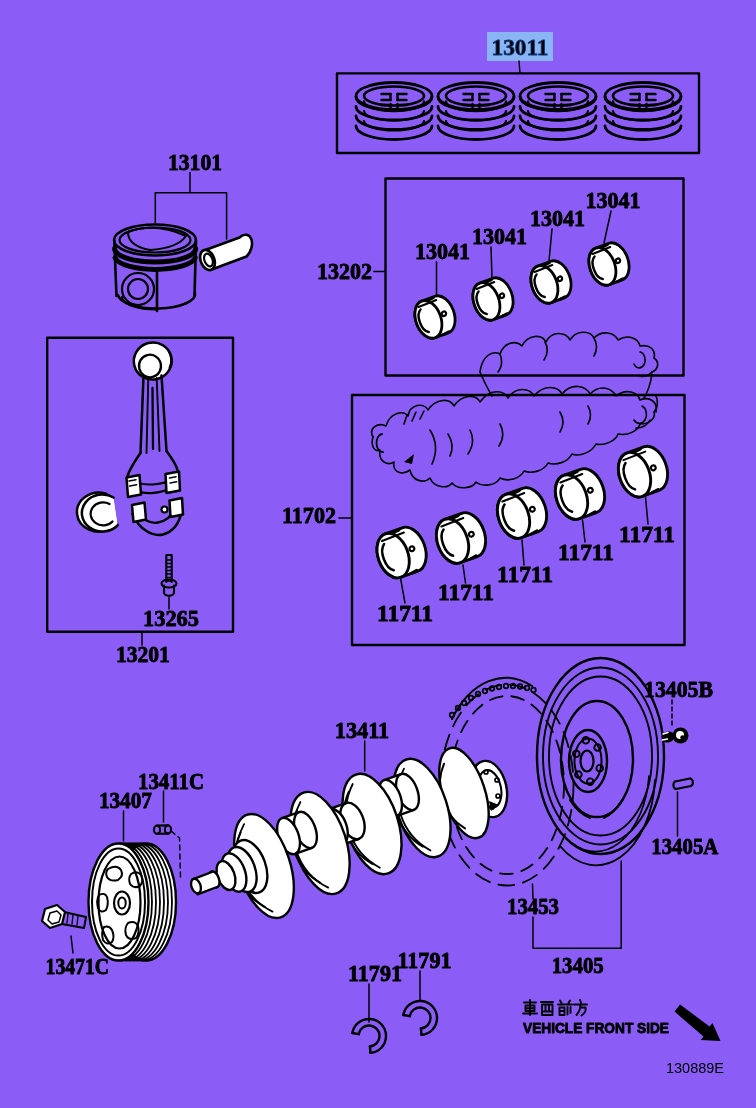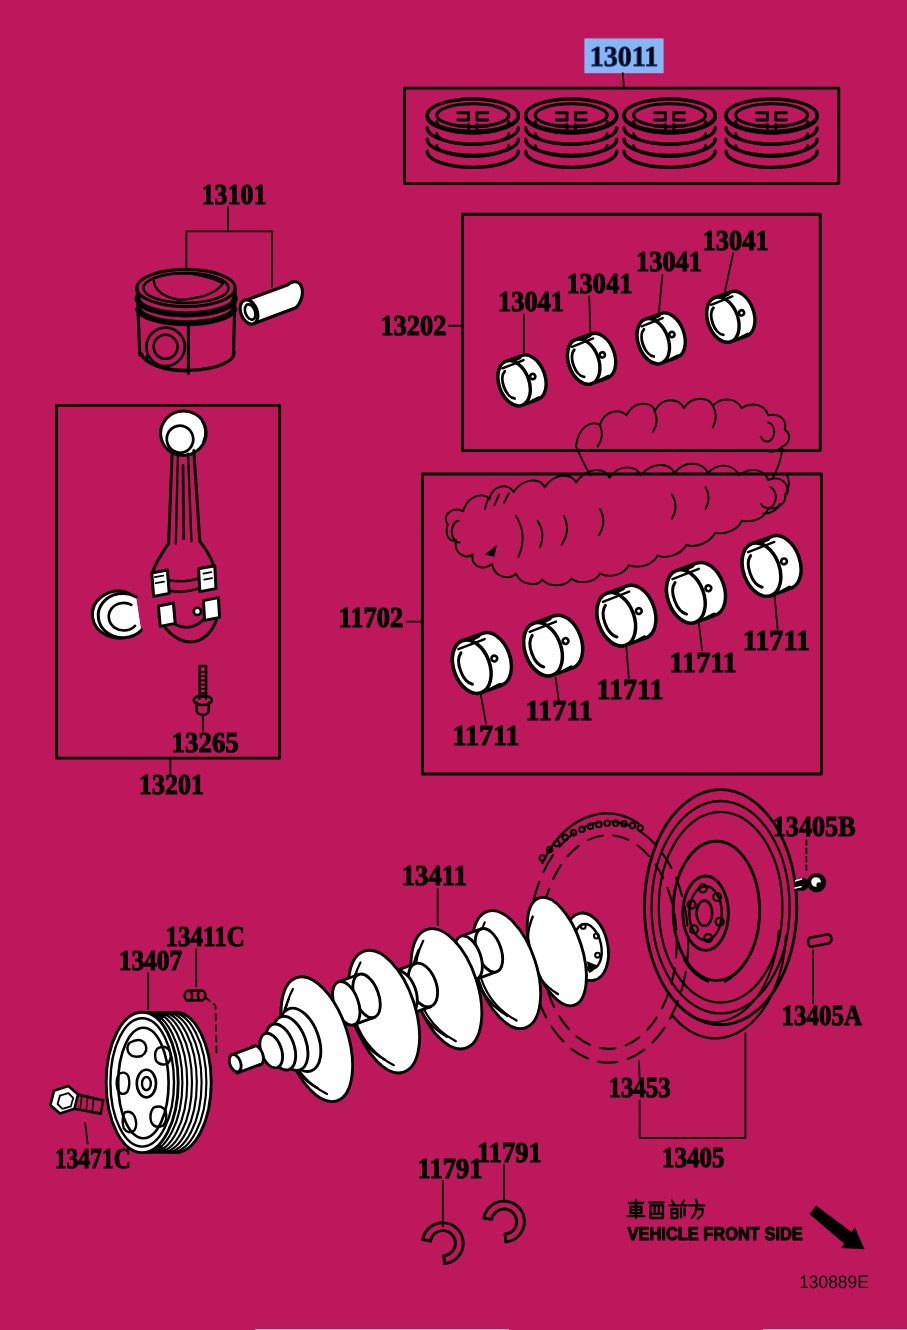--- a/index.html
+++ b/index.html
@@ -1,16 +1,16 @@
 <!DOCTYPE html>
 <html><head>
 <meta charset="utf-8">
 <style>
 html,body{margin:0;padding:0;background:#fff;}
-#page{position:relative;width:756px;height:1108px;background:#be185d;overflow:hidden;}
+#page{position:relative;width:756px;height:1108px;background:#8b5cf6;overflow:hidden;}
 svg{position:absolute;left:0;top:0;}
 text{font-family:"Liberation Serif",serif;font-weight:bold;font-size:24px;fill:#000;stroke-width:0.9px;}
 .sans{font-family:"Liberation Sans",sans-serif;font-weight:bold;font-size:15.5px;}
 </style>
 </head>
 <body>
 <div id="page">
 <svg width="756" height="1108" viewBox="0 0 756 1108" fill="none" stroke="#000" stroke-width="2" stroke-linecap="round" stroke-linejoin="round">
 
 <defs>

